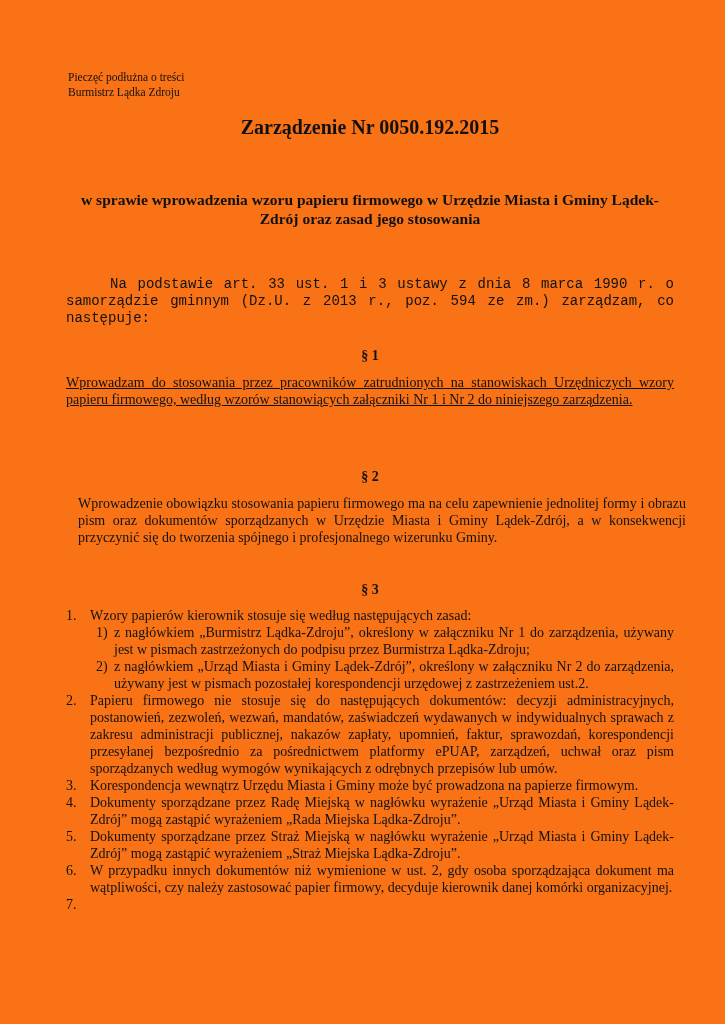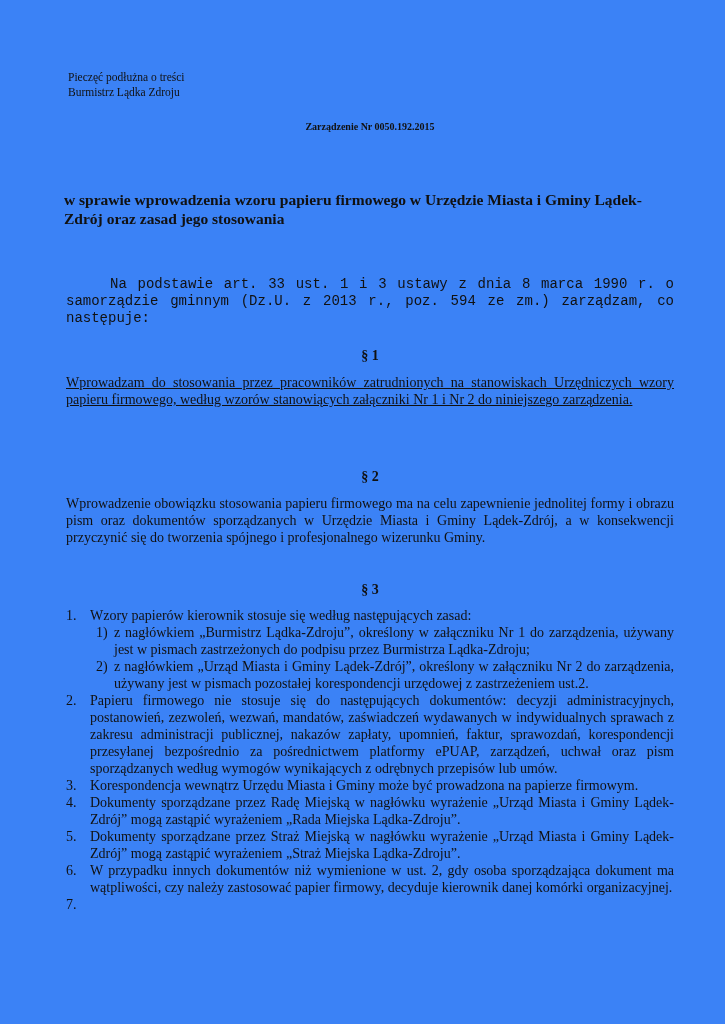--- a/index.html
+++ b/index.html
@@ -1,30 +1,30 @@
 <!DOCTYPE html>
 <html><head>
   <meta charset="utf-8">
   <style>
     html, body { margin: 0; padding: 0; background: #ffffff; }
     body { width: 725px; height: 1024px; overflow: hidden; position: relative;
       font-family: "Liberation Serif", "DejaVu Serif", serif; color: #111111; }
-    .page { position: absolute; left: 0; top: 0; width: 725px; height: 1024px; background: #3b82f6; }
+    .page { position: absolute; left: 0; top: 0; width: 725px; height: 1024px; background: #f97316; }
     .stamp { position: absolute; left: 68px; top: 70px; font-size: 11.5px; line-height: 15px; }
     .title-block { position: absolute; left: 60px; width: 620px; top: 118px; text-align: center;
-      font-weight: bold; font-size: 10px; line-height: 18px; }
-    .subject { position: absolute; left: 64px; width: 612px; top: 190px; 
+      font-weight: bold; font-size: 20px; line-height: 18px; }
+    .subject { position: absolute; left: 64px; width: 612px; top: 190px; text-align: center;
       font-weight: bold; font-size: 15.5px; line-height: 19px; }
     .para { position: absolute; left: 66px; width: 608px; font-size: 14px; line-height: 17px;
       text-align: justify; }
     .intro { top: 276px; text-indent: 44px; font-family: Liberation Mono, monospace; }
     .sec { position: absolute; left: 60px; width: 620px; text-align: center; font-weight: bold; font-size: 14px; }
     .s1 { top: 348px; } .s2 { top: 469px; } .s3 { top: 582px; }
     .p1 { top: 374px; text-decoration: underline; }
-    .p2 { top: 495px; }
+    .p2 { top: 495px; margin-left: 12px; }
     ol.list { position: absolute; left: 66px; width: 608px; top: 607px; margin: 0; padding: 0;
       list-style: none; font-size: 14px; line-height: 17px; }
     ol.list > li { position: relative; padding-left: 24px; text-align: justify; }
     .num { position: absolute; left: 0; top: 0; }
     ol.sub { list-style: none; margin: 0; padding: 0; }
     ol.sub > li { position: relative; padding-left: 24px; text-align: justify; }
     .subnum { position: absolute; left: 6px; top: 0; }
     .sub { margin-left: 0; }
   </style>
 </head>

